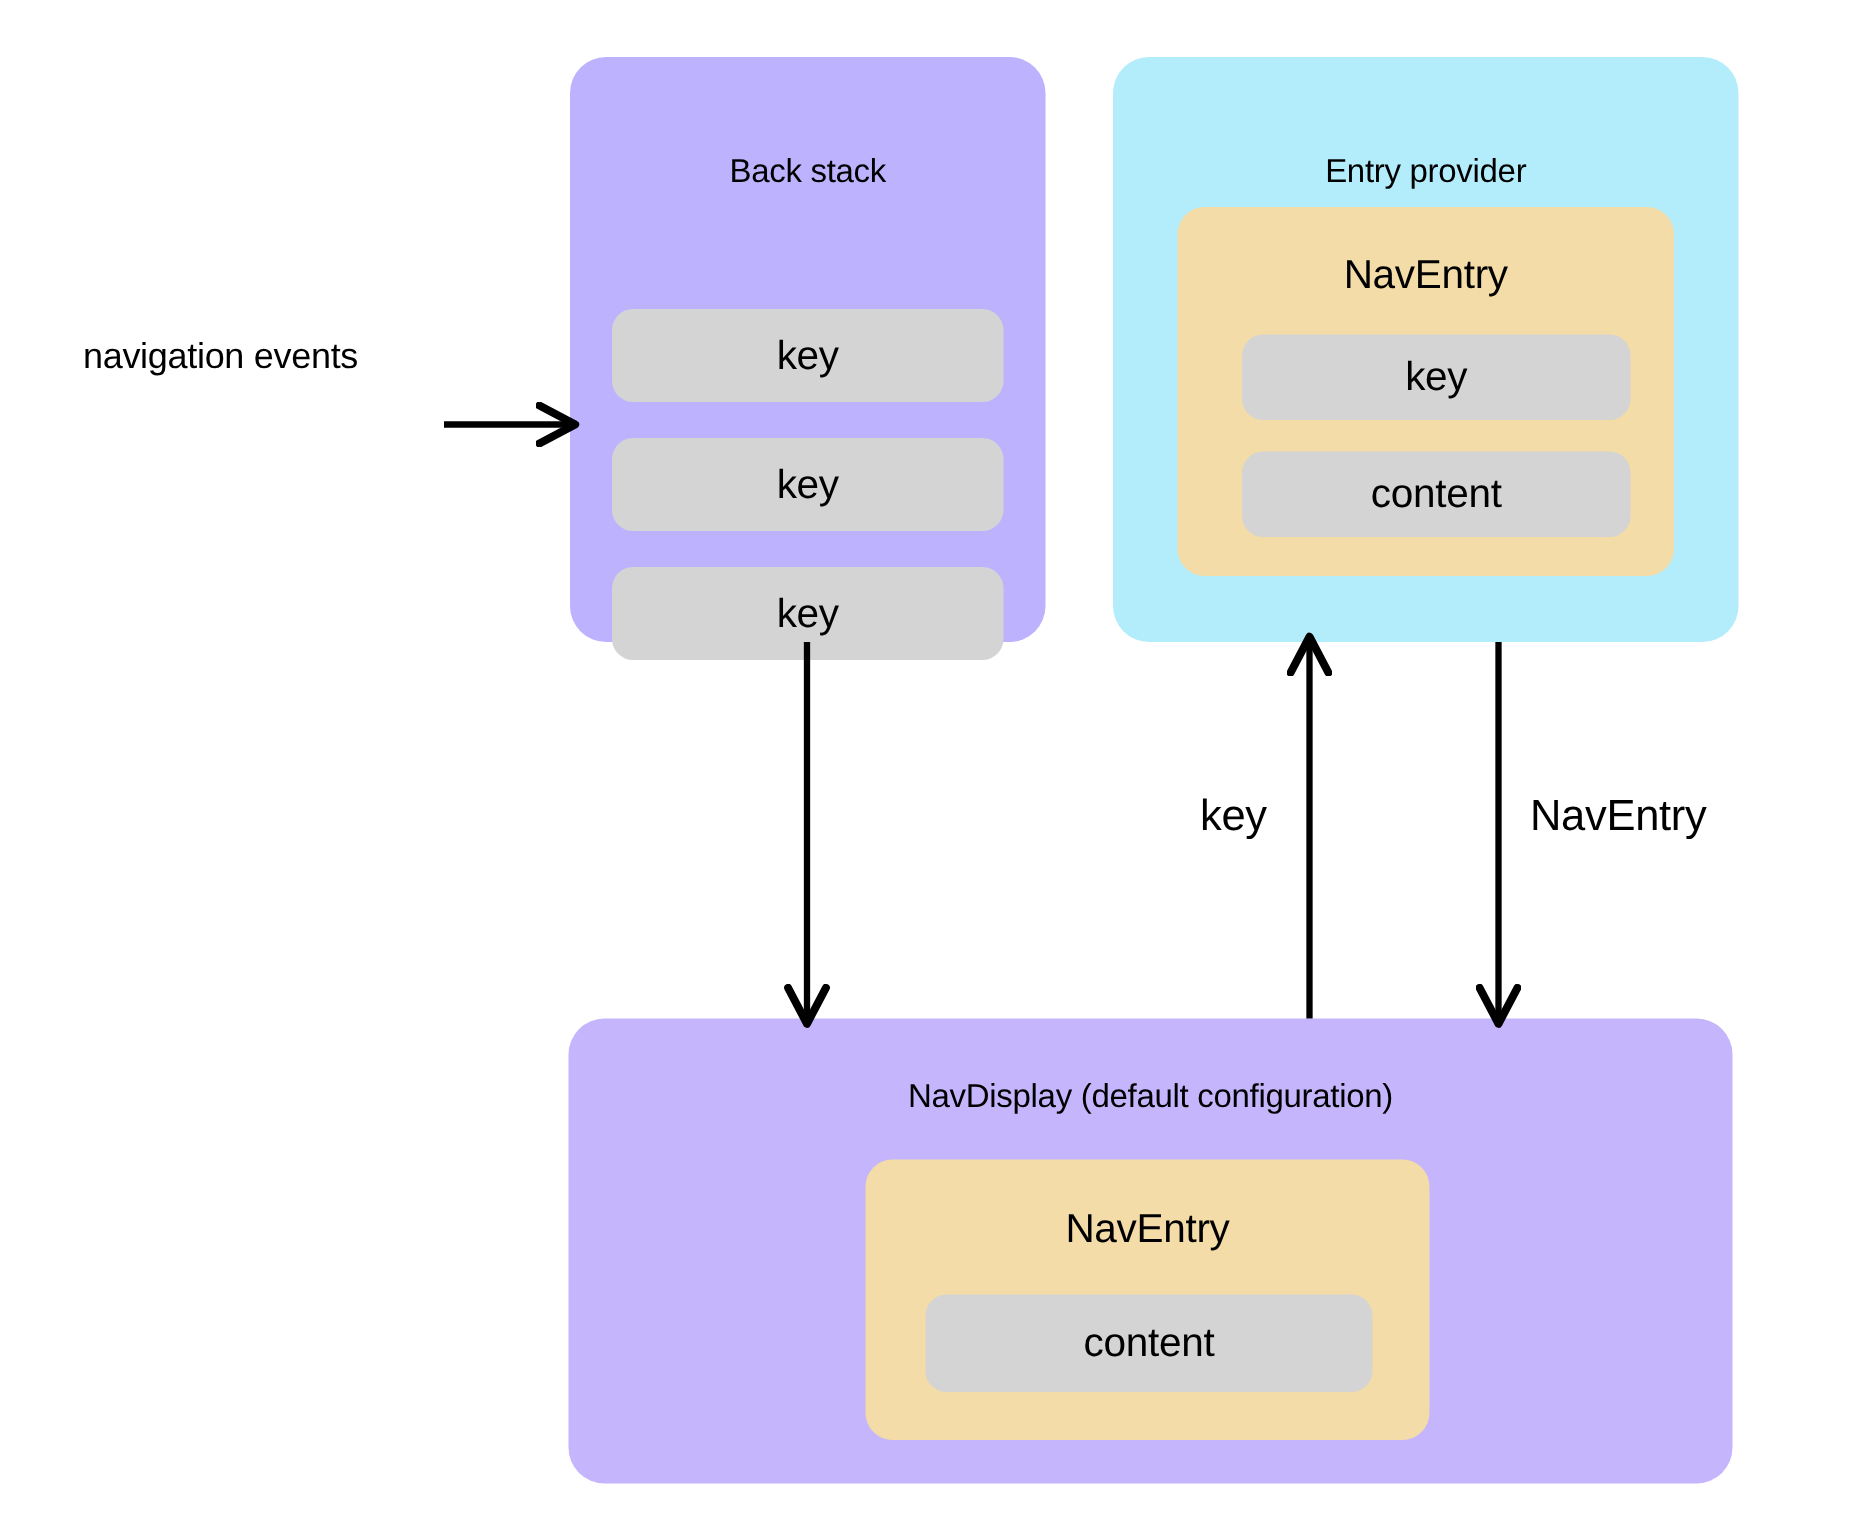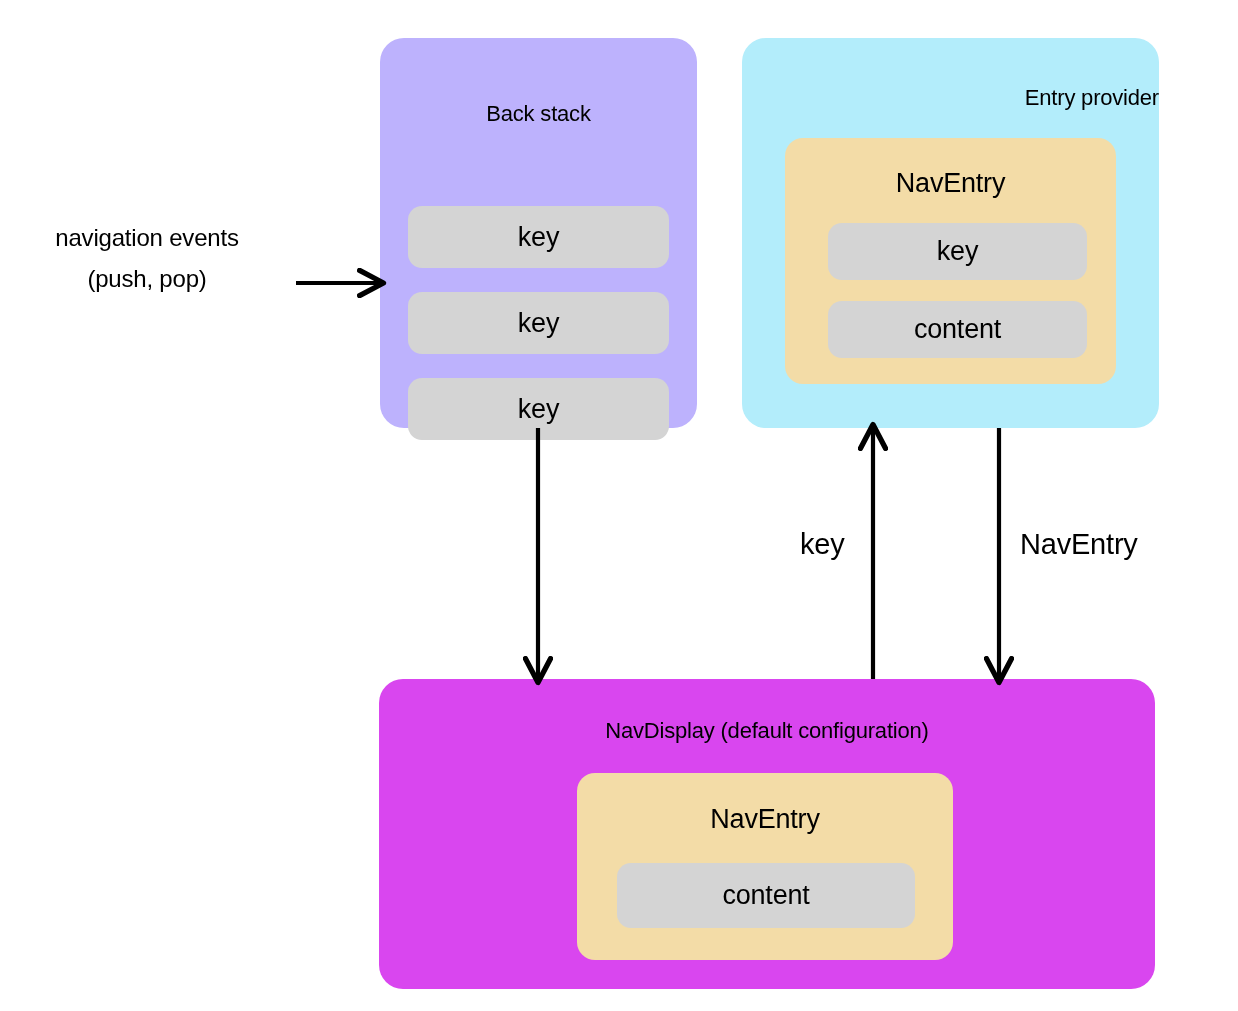--- a/index.html
+++ b/index.html
@@ -40,37 +40,37 @@
     height: 390px;
     background: #b3edfb;
     border-radius: 24px;
   }
   
   #nav-display {
     left: 379px;
     top: 679px;
     width: 776px;
     height: 310px;
-    background: #d946ef;
+    background: #c4b5fd;
     border-radius: 24px;
   }
 
   .box-title {
     position: absolute;
     left: 0;
     width: 100%;
     text-align: center;
     color: #000000;
     font-size: 22px;
     line-height: 36px;
     letter-spacing: -0.2px;
     white-space: nowrap;
   }
   #back-stack > .box-title { top: 58px; }
-  #entry-provider > .box-title { top: 42px; text-align: right; }
+  #entry-provider > .box-title { top: 58px; }
   #nav-display > .box-title { top: 34px; }
 
   
   .nav-entry {
     position: absolute;
     background: #f3dca7;
     border-radius: 18px;
     box-sizing: border-box;
   }
   #entry-provider-naventry {
@@ -177,21 +177,20 @@
     pointer-events: none;
   }
 </style>
 </head>
 <body>
 
 <div id="canvas">
 
   <div id="nav-events-label">
     <span>navigation events</span>
-    <span class="line2">(push, pop)</span>
   </div>
 
   <div class="box" id="back-stack">
     <div class="box-title">Back stack</div>
     <div class="pill key-pill" id="bs-key-0">key</div>
     <div class="pill key-pill" id="bs-key-1">key</div>
     <div class="pill key-pill" id="bs-key-2">key</div>
   </div>
 
   <div class="box" id="entry-provider">

